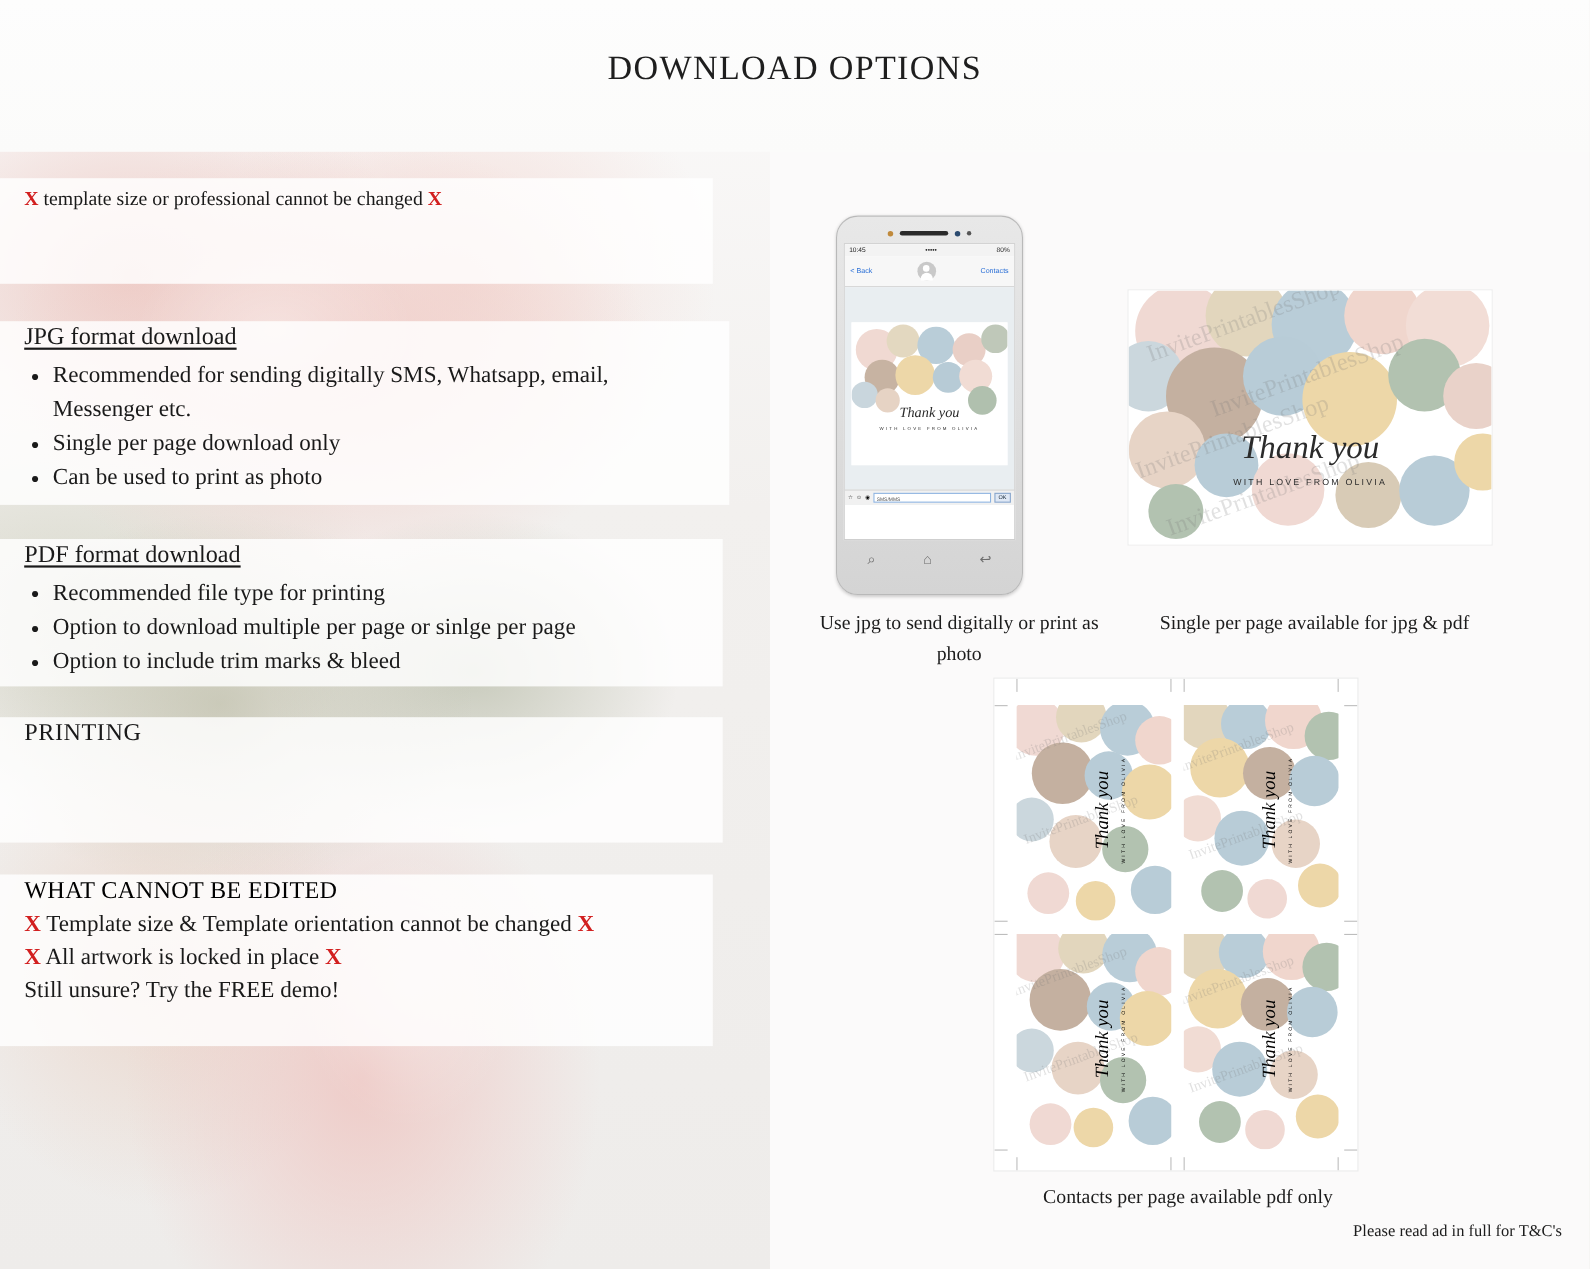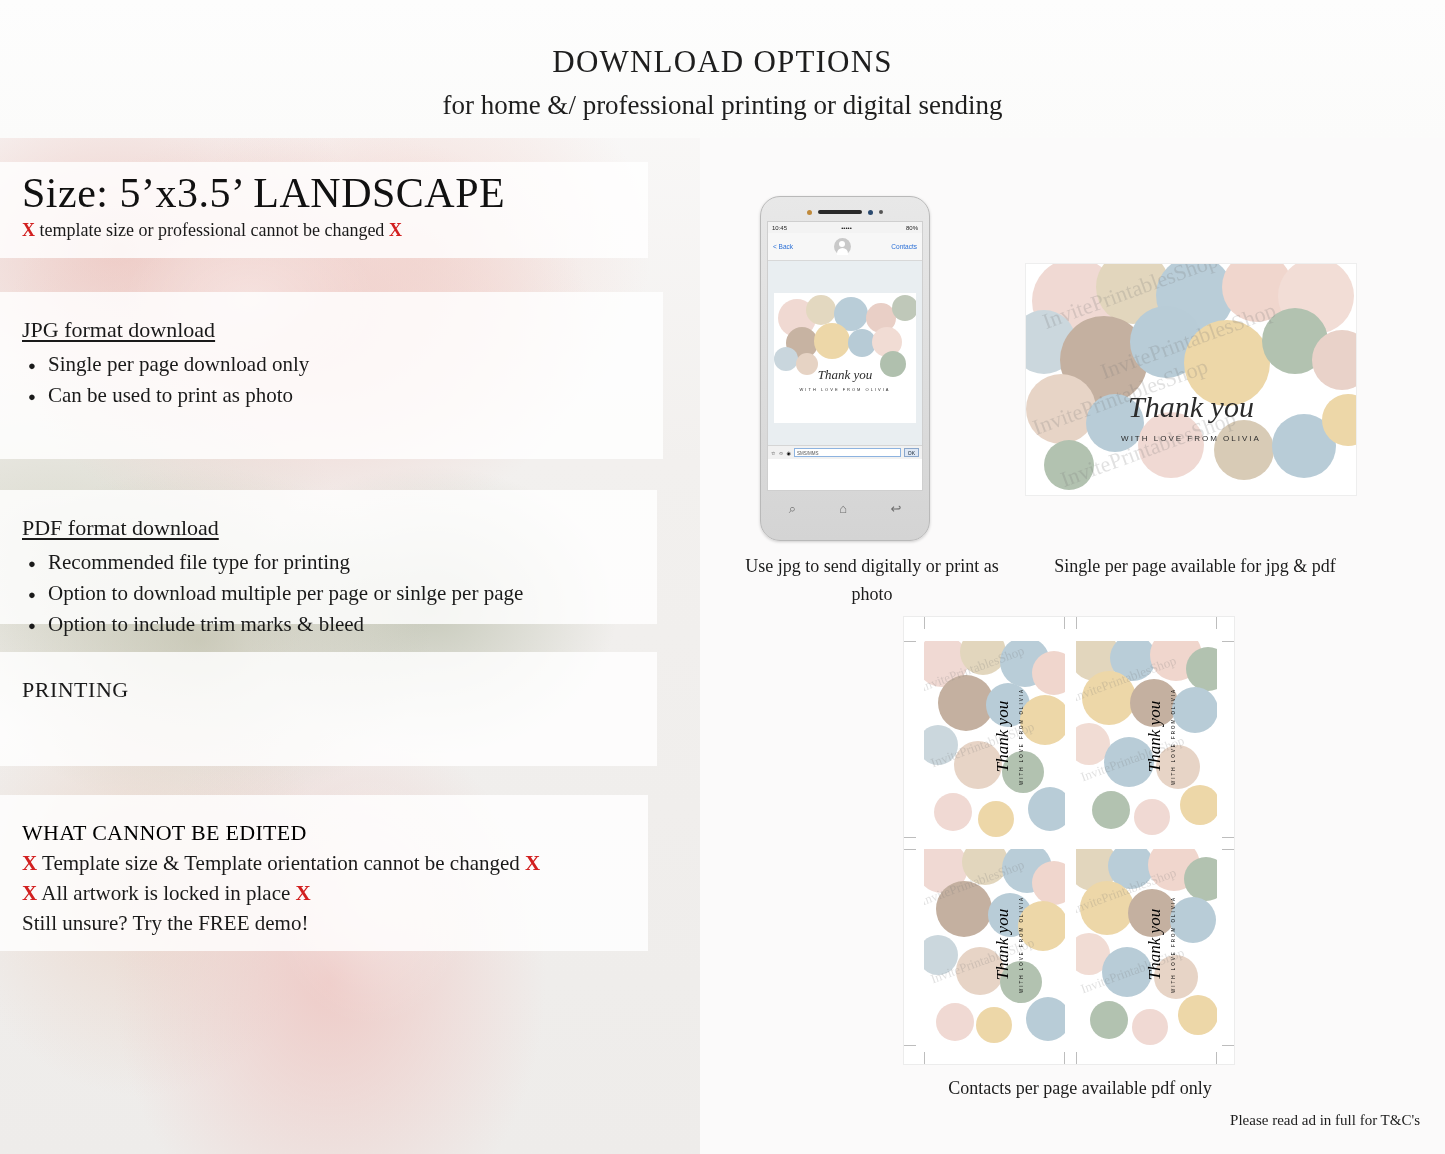--- a/index.html
+++ b/index.html
@@ -64,21 +64,21 @@
     font-size: 27px;
     font-weight: 400;
     color: #1e1e1e;
   }
 
   
   .panel {
     position: absolute;
     background: rgba(255,255,255,0.82);
     z-index: 4;
-    padding: 25px 18px 14px 22px;
+    padding: 1px 18px 14px 22px;
   }
   .panel .title {
     font-size: 22px;
     color: #1a1a1a;
   }
   .panel ul {
     margin: 6px 0 0 0;
     padding-left: 26px;
     list-style: none;
   }
@@ -318,33 +318,32 @@
   }
 </style>
 </head>
 <body>
 
 <div class="bg"></div>
 <div class="bg-right"></div>
 
 <div class="header">
   <h1>DOWNLOAD OPTIONS</h1>
-  <h2>for home &amp;/ professional printing or digital sending</h2>
 </div>
 
 <div class="panel" id="size-panel">
-  <div class="size-title">Size: 5’x3.5’ LANDSCAPE</div>
   <div class="size-note">
     <span class="x">X</span><span> template size or professional cannot be changed </span><span class="x">X</span>
   </div>
 </div>
 
 <div class="panel" id="jpg-panel">
   <div class="title underline">JPG format download</div>
   <ul>
+    <li>Recommended for sending digitally SMS, Whatsapp, email, Messenger etc.</li>
     <li>Single per page download only</li>
     <li>Can be used to print as photo</li>
   </ul>
 </div>
 
 <div class="panel" id="pdf-panel">
   <div class="title underline">PDF format download</div>
   <ul>
     <li>Recommended file type for printing</li>
     <li>Option to download multiple per page or sinlge per page</li>

